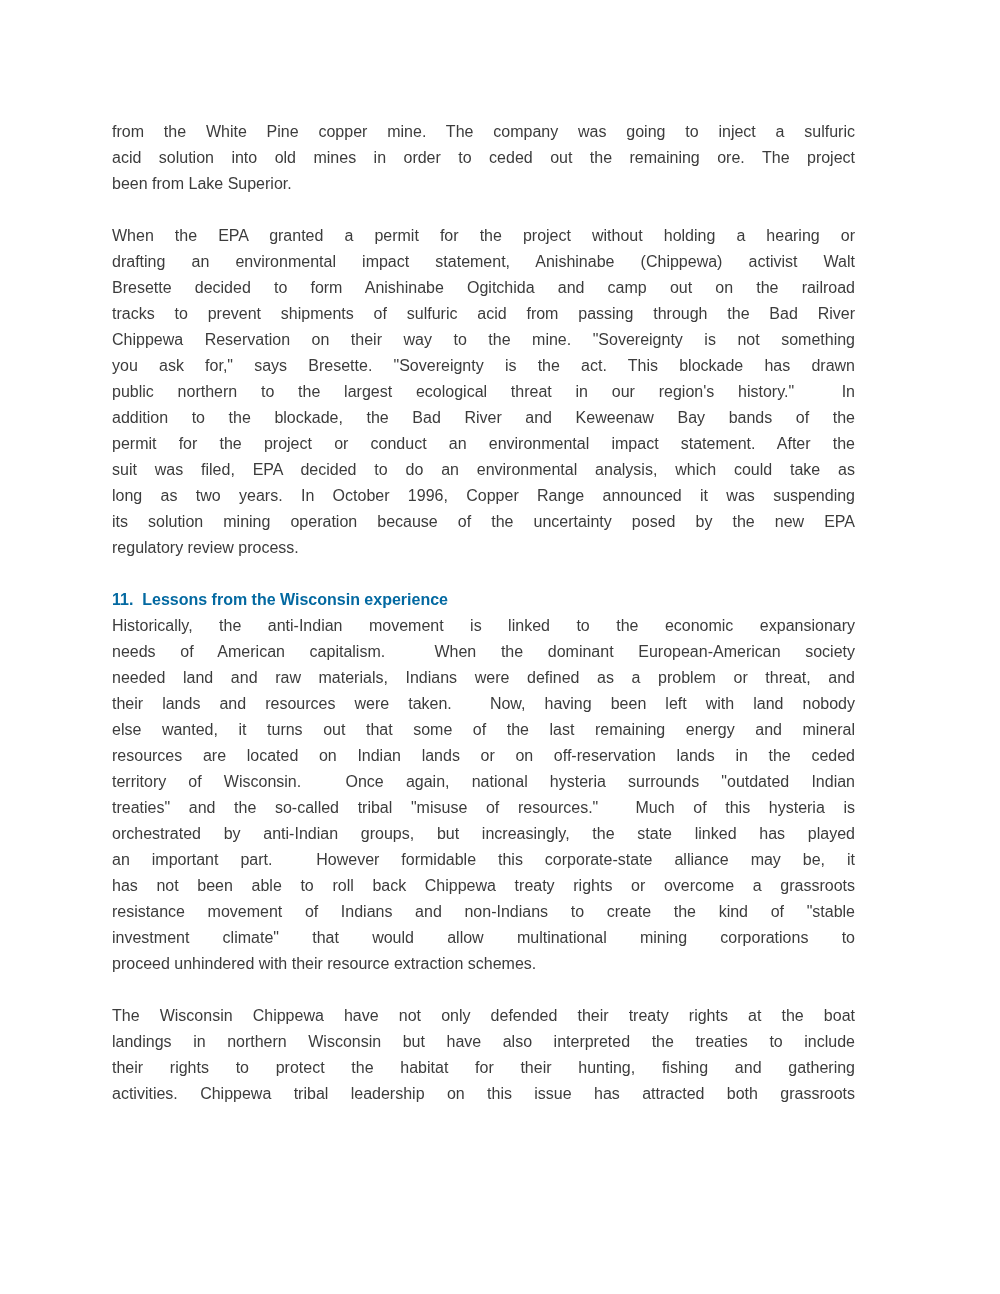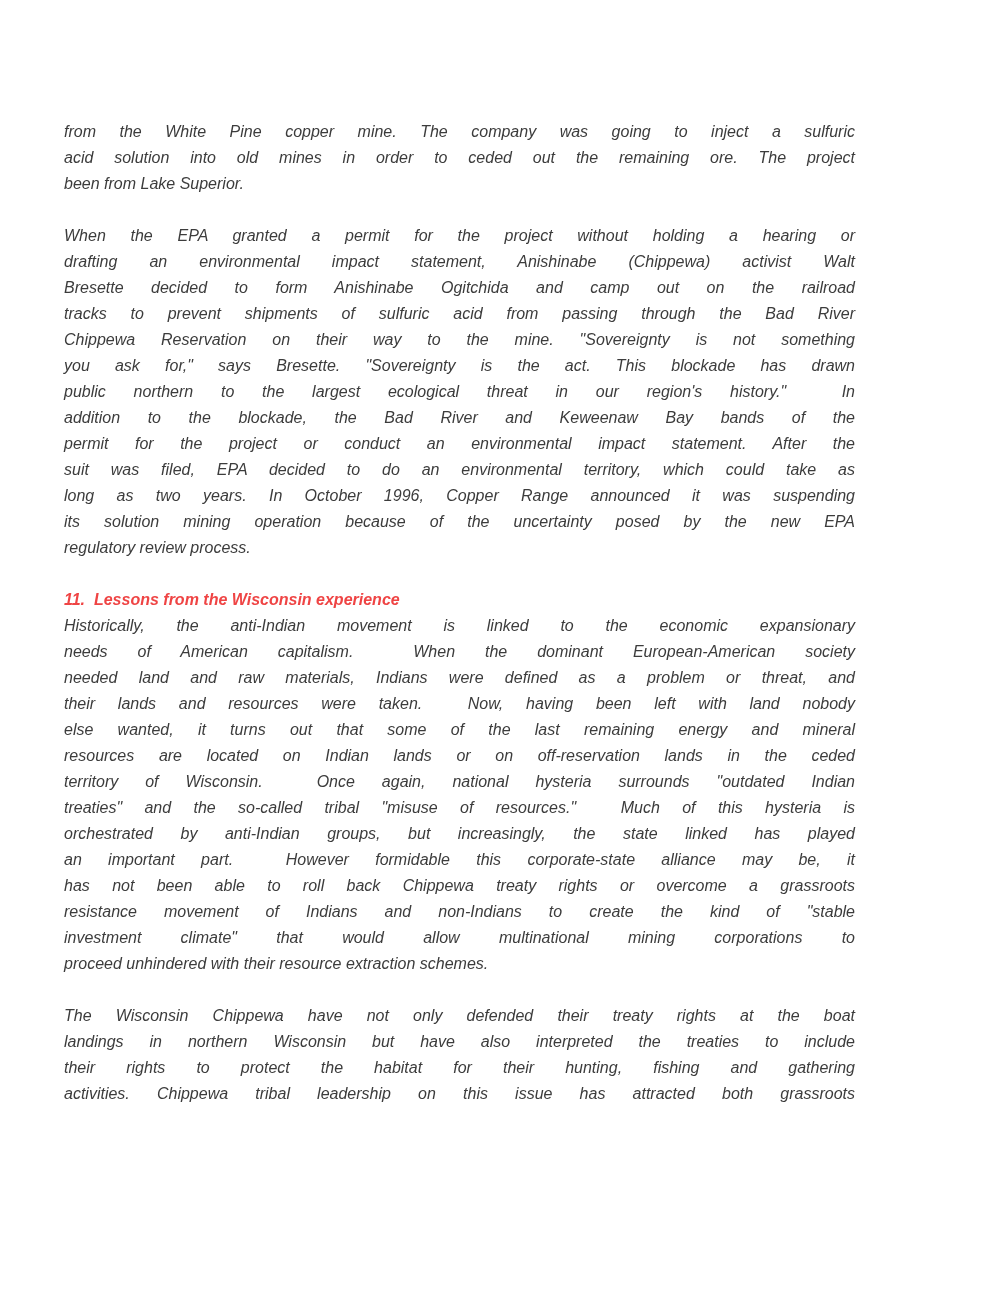--- a/index.html
+++ b/index.html
@@ -6,45 +6,44 @@
     margin: 0;
     padding: 0;
     background: #ffffff;
   }
   .page {
     position: relative;
     width: 1000px;
     height: 1294px;
     background: #ffffff;
     box-sizing: border-box;
-    padding: 119px 145px 0 64px;
+    padding: 119px 145px 0 112px;
     overflow: hidden;
     font-family: "Liberation Sans", "DejaVu Sans", sans-serif;
-    font-style: italic;
   }
   .block {
     margin: 0 0 26px 0;
   }
   .block.heading-block {
     margin-bottom: 0;
   }
   .line {
     font-size: 16px;
     line-height: 26px;
     color: #3c3c3c;
     white-space: pre-wrap;
     text-align: justify;
     text-align-last: justify;
   }
   .line.last {
     text-align-last: left;
   }
   .line.heading {
     font-weight: bold;
-    color: #ef4444;
+    color: #0369a1;
     text-align: left;
     text-align-last: left;
   }
 </style>
 </head>
 <body>
 
 <main class="page">
   <div id="doc-content">
       <div class="block">
@@ -55,21 +54,21 @@
       <div class="block">
         <div class="line">When the EPA granted a permit for the project without holding a hearing or</div>
         <div class="line">drafting an environmental impact statement, Anishinabe (Chippewa) activist Walt</div>
         <div class="line">Bresette decided to form Anishinabe Ogitchida and camp out on the railroad</div>
         <div class="line">tracks to prevent shipments of sulfuric acid from passing through the Bad River</div>
         <div class="line">Chippewa Reservation on their way to the mine. "Sovereignty is not something</div>
         <div class="line">you ask for," says Bresette. "Sovereignty is the act. This blockade has drawn</div>
         <div class="line">public northern to the largest ecological threat in our region's history."  In</div>
         <div class="line">addition to the blockade, the Bad River and Keweenaw Bay bands of the</div>
         <div class="line">permit for the project or conduct an environmental impact statement. After the</div>
-        <div class="line">suit was filed, EPA decided to do an environmental territory, which could take as</div>
+        <div class="line">suit was filed, EPA decided to do an environmental analysis, which could take as</div>
         <div class="line">long as two years. In October 1996, Copper Range announced it was suspending</div>
         <div class="line">its solution mining operation because of the uncertainty posed by the new EPA</div>
         <div class="line last">regulatory review process.</div>
       </div>
       <div class="block heading-block">
         <div class="line heading last">11.  Lessons from the Wisconsin experience</div>
       </div>
       <div class="block">
         <div class="line">Historically, the anti-Indian movement is linked to the economic expansionary</div>
         <div class="line">needs of American capitalism.  When the dominant European-American society</div>

